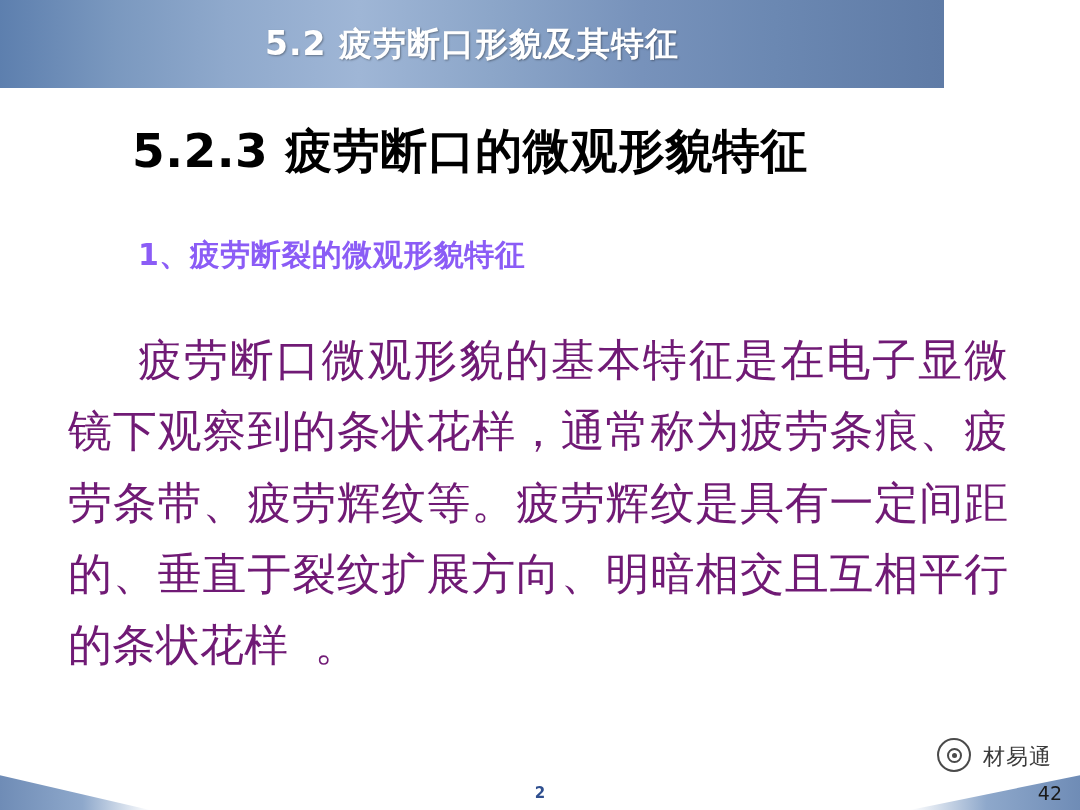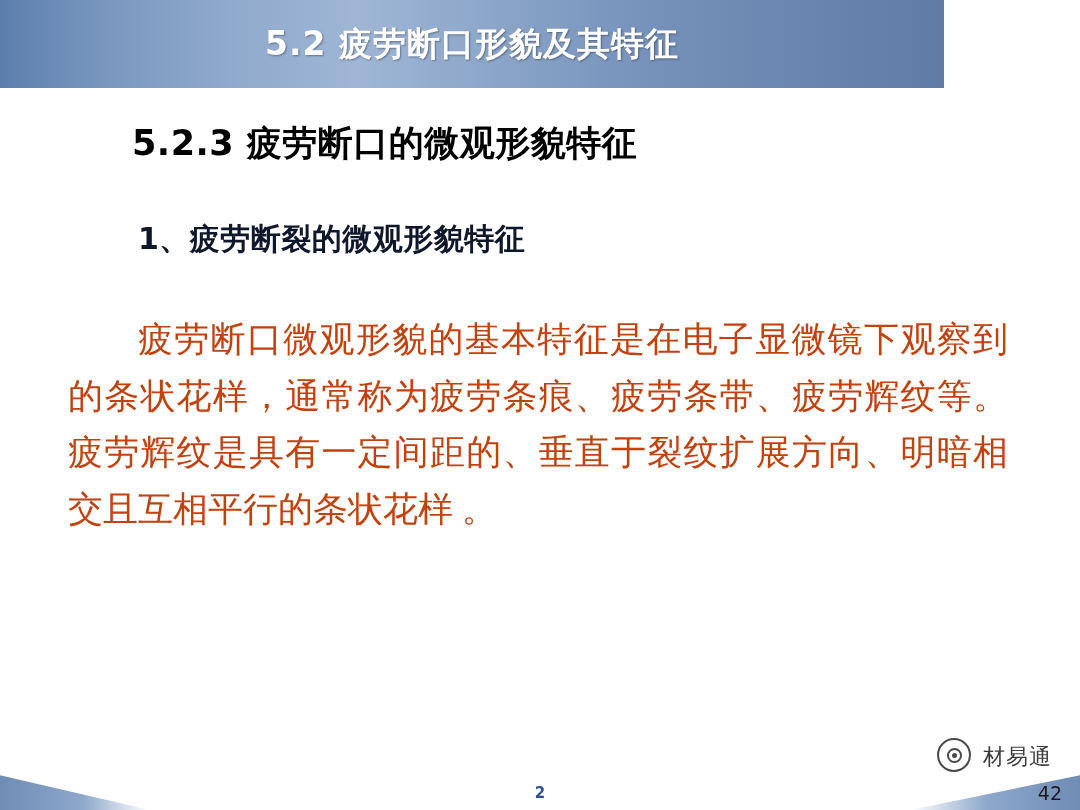--- a/index.html
+++ b/index.html
@@ -52,42 +52,42 @@
 
   
   .content {
     position: absolute;
     top: 120px;
     left: 0;
     width: 1080px;
   }
   .heading-1 {
     margin: 0 0 0 132px;
-    font-size: 35px;
+    font-size: 47px;
     font-weight: bold;
     color: #000000;
     letter-spacing: 0.5px;
     white-space: nowrap;
   }
   .heading-2 {
     margin: 52px 0 0 138px;
     font-size: 30px;
     font-weight: bold;
-    color: #0f172a;
+    color: #8b5cf6;
     letter-spacing: 0.5px;
     white-space: nowrap;
   }
   .paragraph {
     margin: 52px 72px 0 68px;
-    font-size: 35px;
+    font-size: 44px;
     line-height: 1.62;
-    color: #c2410c;
+    color: #701a75;
     text-align: justify;
     text-indent: 70px;
-    font-family: Liberation Serif, serif;
+    font-family: Liberation Mono, monospace;
   }
 
   
   .footer-left-shape {
     position: absolute;
     left: 0;
     bottom: 0;
     width: 150px;
     height: 58px;
     background: linear-gradient(to right, #6f8cb6 0%, #8ea8cb 55%, #ffffff 100%);

